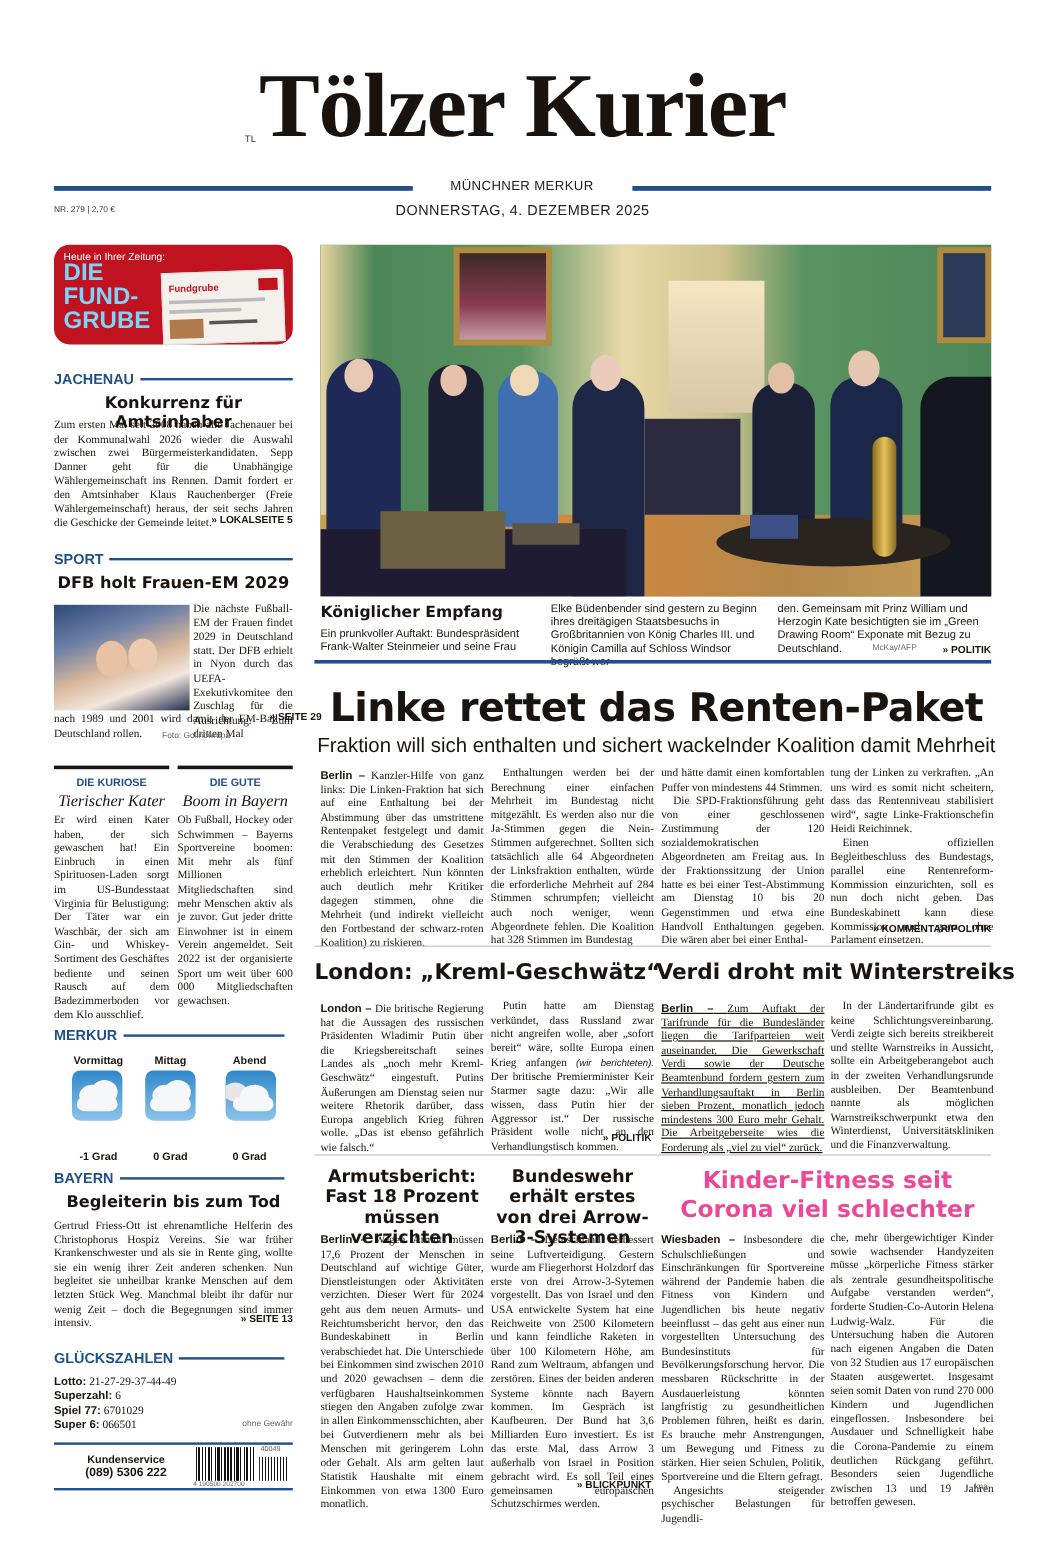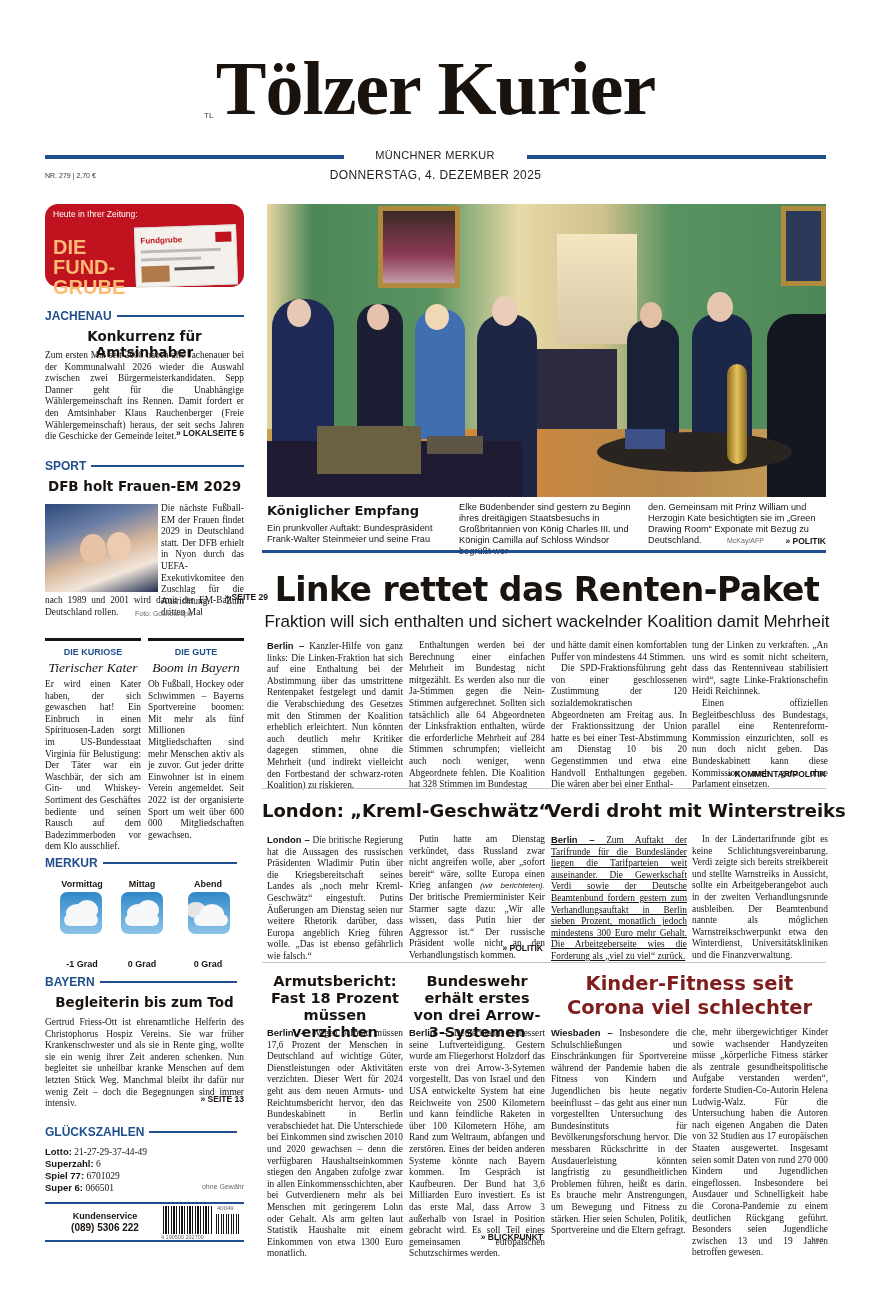--- a/index.html
+++ b/index.html
@@ -12,21 +12,21 @@
   .masthead-title { left: 0; width: 871px; top: 48px; text-align: center; font-family: "Liberation Serif", serif; font-weight: bold; font-size: 76px; letter-spacing: -1px; color: #1a120c; line-height: 80px; }
   .masthead-tl { left: 204px; top: 111px; font-size: 8px; font-family: "Liberation Sans", sans-serif; color: #333; }
   .rule-blue { height: 4px; background: #1f4f8c; }
   .sub-title { left: 345px; width: 180px; top: 149px; text-align: center; font-family: "Liberation Sans", sans-serif; font-size: 11px; letter-spacing: 0.3px; color: #222; }
   .date-line { left: 300px; width: 271px; top: 168px; text-align: center; font-family: "Liberation Sans", sans-serif; font-size: 12px; letter-spacing: 0.4px; color: #222; }
   .issue { left: 45px; top: 172px; font-family: "Liberation Sans", sans-serif; font-size: 7px; color: #333; }
 
   
   .promo { left: 45px; top: 204px; width: 199px; height: 83px; background: #c0131f; border-radius: 13px; }
   .promo-kicker { left: 8px; top: 5px; font-family: "Liberation Sans", sans-serif; font-size: 8.5px; color: #fff; }
-  .promo-head { left: 8px; top: 33px; width: 85px; font-family: "Liberation Sans", sans-serif; font-weight: bold; font-size: 20px; line-height: 20px; color: #fdba74; }
+  .promo-head { left: 8px; top: 13px; width: 85px; font-family: "Liberation Sans", sans-serif; font-weight: bold; font-size: 20px; line-height: 20px; color: #7dd3fc; }
   .promo-paper { left: 90px; top: 22px; width: 102px; height: 60px; background: #f4f1ec; transform: rotate(-2deg); border: 1px solid #ddd; }
   .promo-paper-logo { left: 5px; top: 8px; font-family: "Liberation Sans", sans-serif; font-weight: bold; font-size: 8px; color: #c0131f; }
   .promo-paper-line { height: 3px; background: #bbb; left: 5px; }
 
   
   .sec-head { font-family: "Liberation Sans", sans-serif; font-weight: bold; font-size: 12px; color: #1f4f8c; white-space: nowrap; display: flex; align-items: center; }
   .sec-head .line { flex: 1; height: 1.5px; background: #1f4f8c; margin-left: 5px; }
   .head-sm { font-family: "DejaVu Sans", sans-serif; font-size: 13.5px; font-weight: bold; text-align: center; color: #1a1410; }
   .body-txt { font-family: "Liberation Serif", serif; font-size: 9.4px; line-height: 11.6px; text-align: justify; color: #1a1410; hyphens: auto; }
   .ref { font-family: "Liberation Sans", sans-serif; font-weight: bold; font-size: 8.5px; text-align: right; color: #1a1410; }
@@ -56,21 +56,21 @@
   .cap-txt { font-family: "Liberation Sans", sans-serif; font-size: 9.2px; line-height: 11px; color: #1a1410; }
 
   .main-head { left: 262px; width: 570px; top: 570px; text-align: center; font-family: "DejaVu Sans", sans-serif; font-weight: bold; font-size: 33px; letter-spacing: -0.5px; color: #1a1410; }
   .main-sub { left: 262px; width: 570px; top: 612px; text-align: center; font-family: "Liberation Sans", sans-serif; font-size: 17px; color: #1a1410; }
 
   .col { position: absolute; }
   .lead { font-family: "Liberation Sans", sans-serif; font-weight: bold; }
   .indent { text-indent: 10px; }
   .head-md { font-family: "DejaVu Sans", sans-serif; font-weight: bold; font-size: 18px; color: #1a1410; text-align: center; white-space: nowrap; }
   .head-3 { font-family: "DejaVu Sans", sans-serif; font-weight: bold; font-size: 14.5px; line-height: 17px; text-align: center; color: #1a1410; }
-  .head-kf { font-family: "DejaVu Sans", sans-serif; font-weight: bold; font-size: 19.5px; line-height: 24px; text-align: center; color: #7f1d1d; }
+  .head-kf { font-family: "DejaVu Sans", sans-serif; font-weight: bold; font-size: 19.5px; line-height: 24px; text-align: center; color: #ec4899; }
   .thin-rule { height: 1px; background: #c9c4be; }
 </style>
 </head>
 <body>
 
 <div class="abs masthead-tl">TL</div>
 <div class="abs masthead-title">Tölzer Kurier</div>
 <div class="abs rule-blue" style="left:45px;top:155px;width:299px;"></div>
 <div class="abs rule-blue" style="left:527px;top:155px;width:299px;"></div>
 <div class="abs sub-title">MÜNCHNER MERKUR</div>
@@ -263,15 +263,16 @@
 
 <div class="abs head-3" style="left:409px;top:973px;width:136px;">Bundeswehr erhält erstes von drei Arrow-3-Systemen</div>
 <div class="col body-txt" style="left:409px;top:1027px;width:136px;">
   <span class="lead">Berlin –</span> <span>Deutschland verbessert seine Luftverteidigung. Gestern wurde am Fliegerhorst Holzdorf das erste von drei Arrow-3-Sytemen vorgestellt. Das von Israel und den USA entwickelte System hat eine Reichweite von 2500 Kilometern und kann feindliche Raketen in über 100 Kilometern Höhe, am Rand zum Weltraum, abfangen und zerstören. Eines der beiden anderen Systeme könnte nach Bayern kommen. Im Gespräch ist Kaufbeuren. Der Bund hat 3,6 Milliarden Euro investiert. Es ist das erste Mal, dass Arrow 3 außerhalb von Israel in Position gebracht wird. Es soll Teil eines gemeinsamen europäischen Schutzschirmes werden.</span>
 </div>
 <div class="abs ref" style="left:470px;top:1232px;width:73px;">» BLICKPUNKT</div>
 
 <div class="abs head-kf" style="left:551px;top:972px;width:277px;">Kinder-Fitness seit Corona viel schlechter</div>
 <div class="col body-txt" style="left:551px;top:1027px;width:136px;">
   <div><span class="lead">Wiesbaden –</span> <span>Insbesondere die Schulschließungen und Einschränkungen für Sportvereine während der Pandemie haben die Fitness von Kindern und Jugendlichen bis heute negativ beeinflusst – das geht aus einer nun vorgestellten Untersuchung des Bundesinstituts für Bevölkerungsforschung hervor. Die messbaren Rückschritte in der Ausdauerleistung könnten langfristig zu gesundheitlichen Problemen führen, heißt es darin. Es brauche mehr Anstrengungen, um Bewegung und Fitness zu stärken. Hier seien Schulen, Politik, Sportvereine und die Eltern gefragt.</span></div>
+  <div class="indent">Angesichts steigender psychischer Belastungen für Jugendli-</div>
 </div>
 <div class="col body-txt" style="left:692px;top:1027px;width:136px;">che, mehr übergewichtiger Kinder sowie wachsender Handyzeiten müsse „körperliche Fitness stärker als zentrale gesundheitspolitische Aufgabe verstanden werden“, forderte Studien-Co-Autorin Helena Ludwig-Walz. Für die Untersuchung haben die Autoren nach eigenen Angaben die Daten von 32 Studien aus 17 europäischen Staaten ausgewertet. Insgesamt seien somit Daten von rund 270 000 Kindern und Jugendlichen eingeflossen. Insbesondere bei Ausdauer und Schnelligkeit habe die Corona-Pandemie zu einem deutlichen Rückgang geführt. Besonders seien Jugendliche zwischen 13 und 19 Jahren betroffen gewesen.</div>
 <div class="abs credit" style="left:812px;top:1236px;">kna</div>
 
 </body></html>

